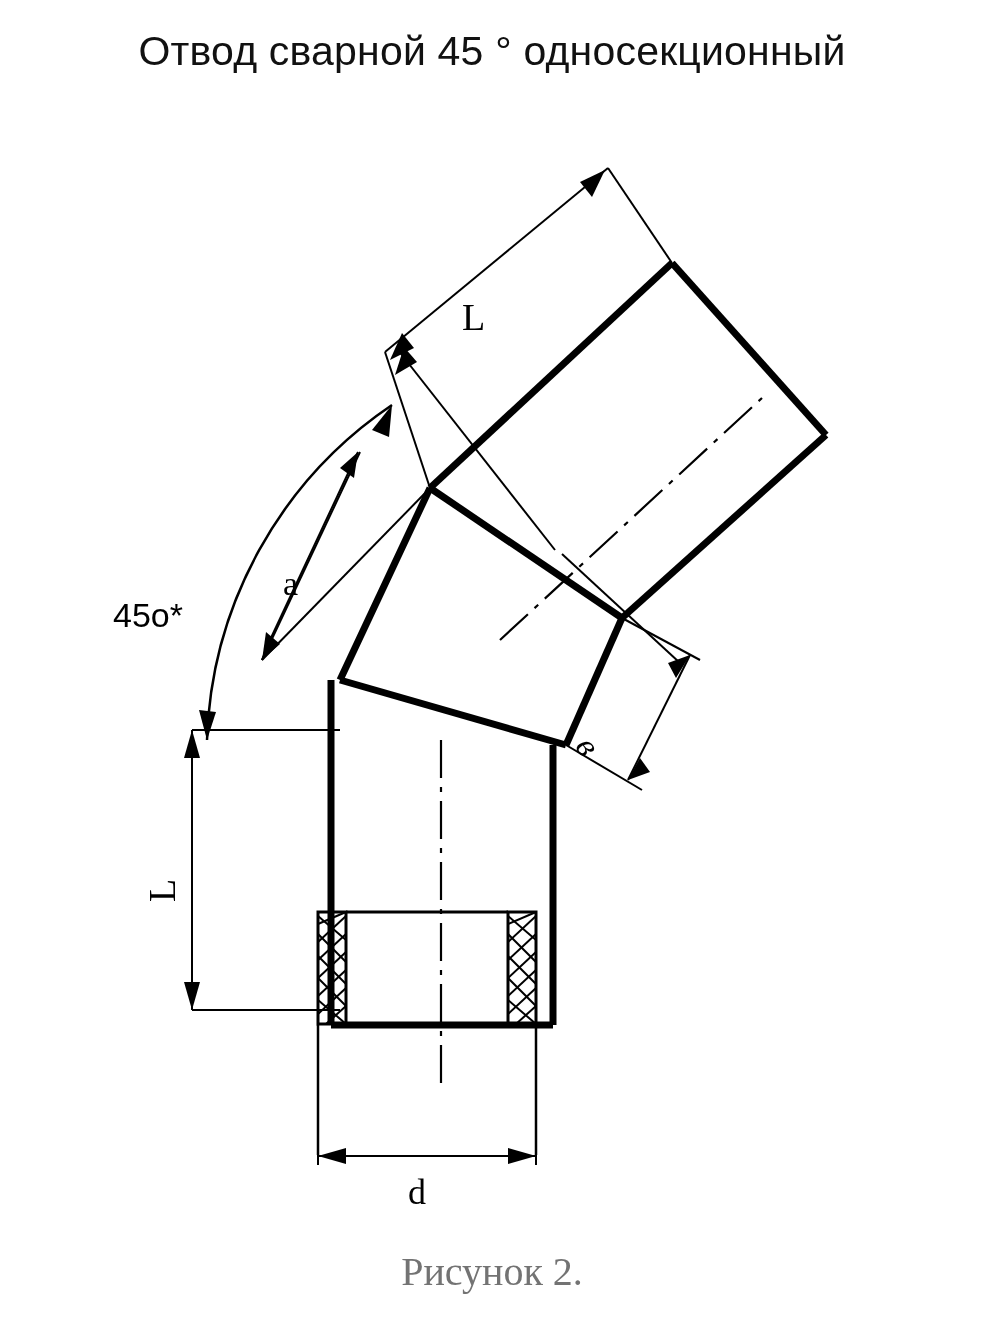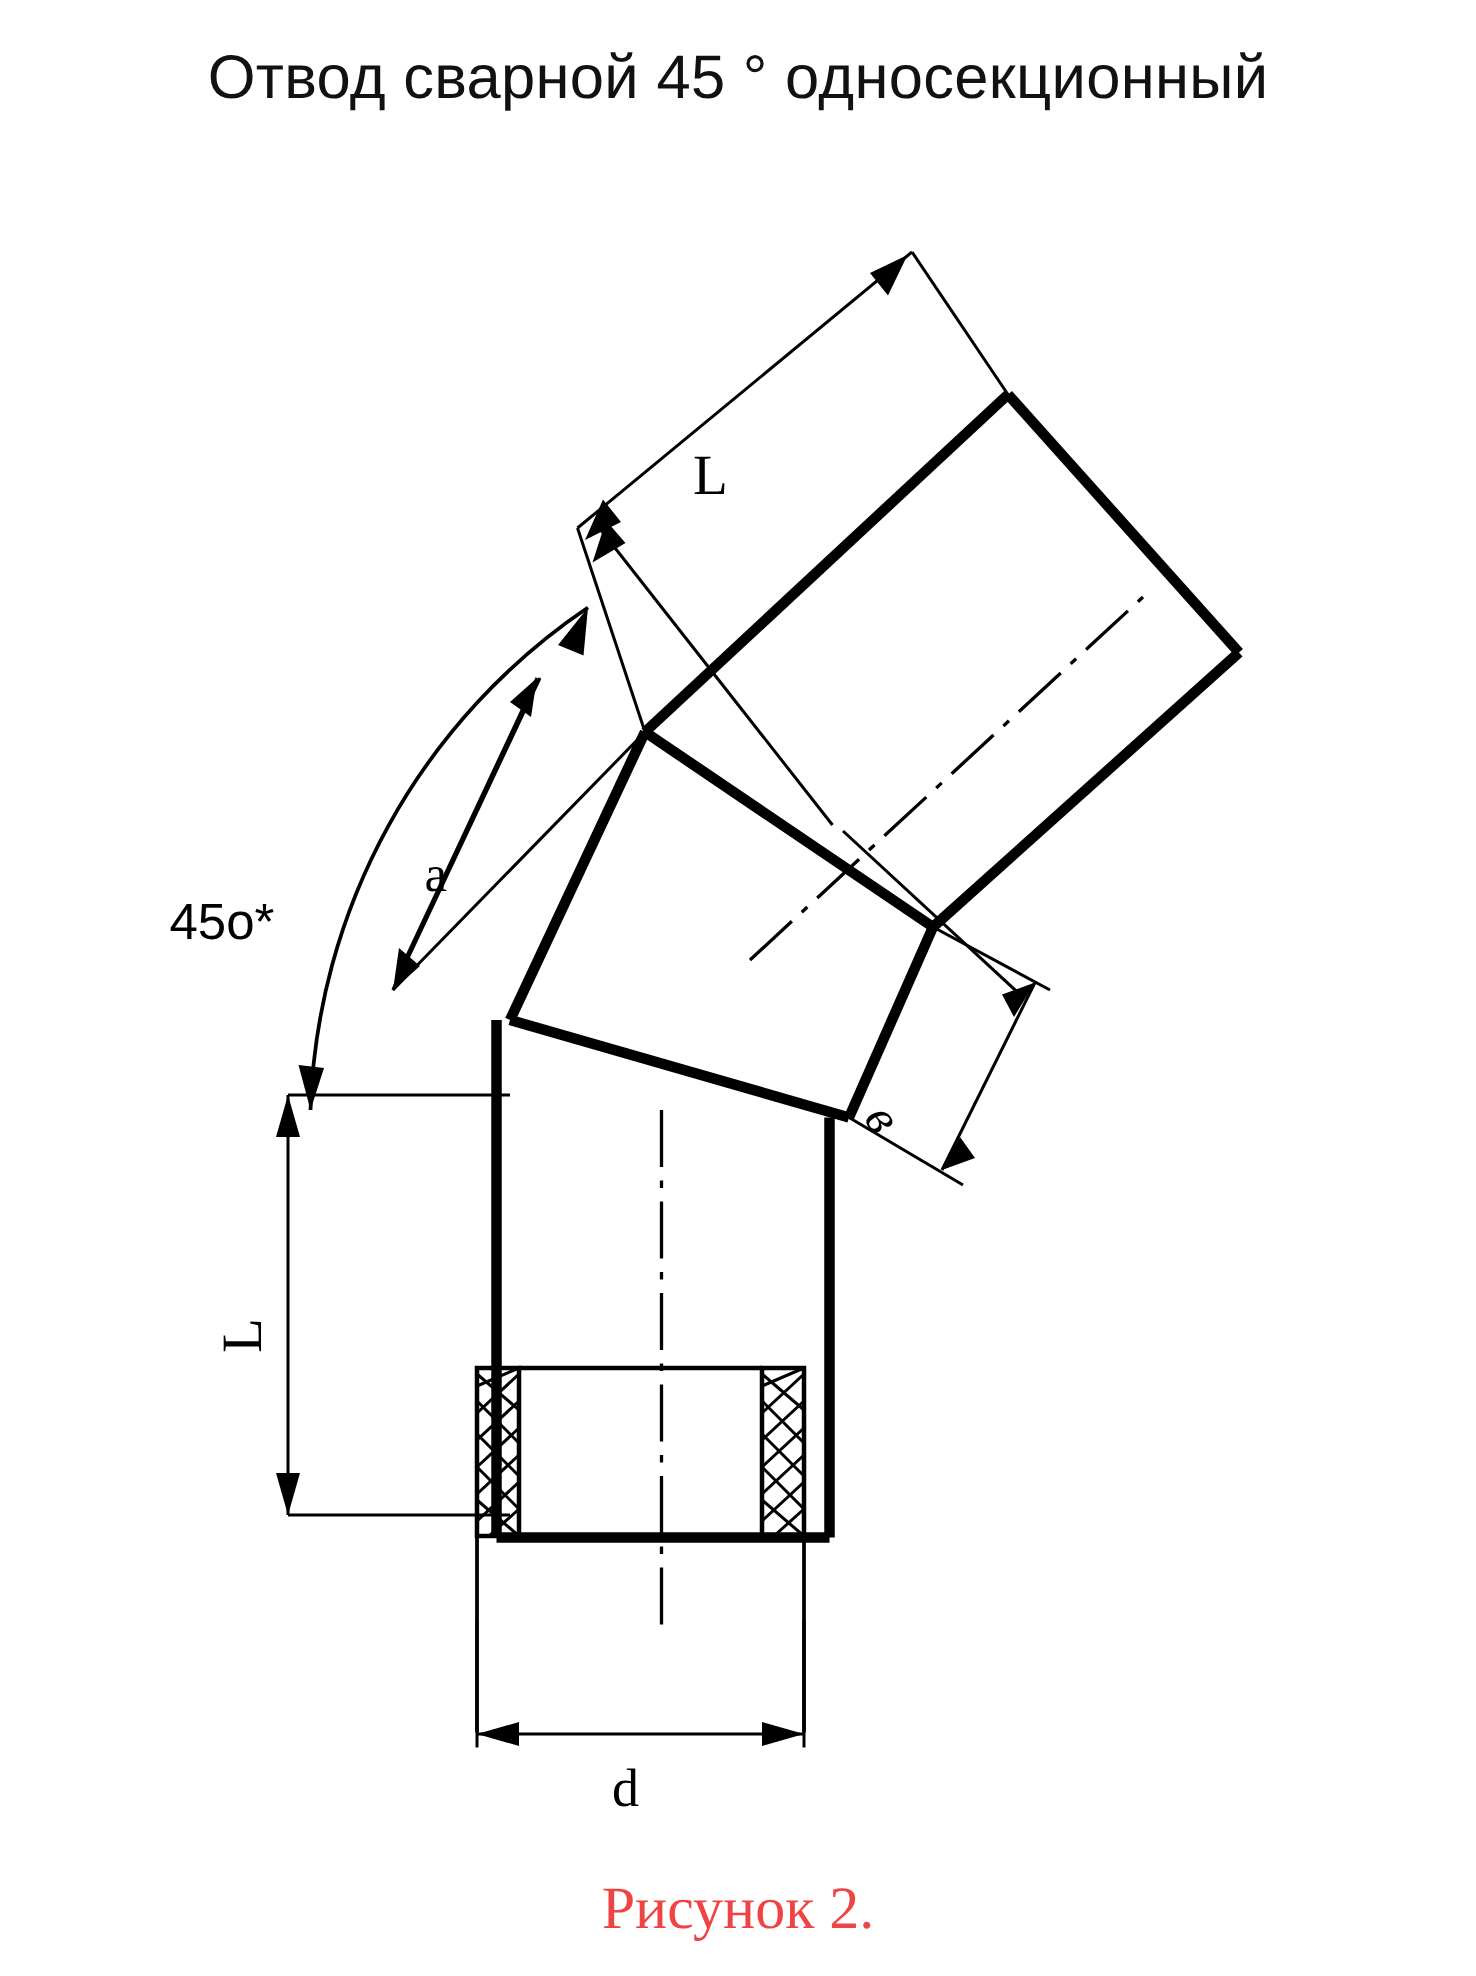--- a/index.html
+++ b/index.html
@@ -35,21 +35,21 @@
     white-space: nowrap;
   }
   .caption {
     position: absolute;
     left: 0;
     top: 1248px;
     width: 984px;
     text-align: center;
     font-size: 40px;
     font-family: "Liberation Serif", serif;
-    color: #ef4444;
+    color: #737373;
   }
   #figure {
     position: absolute;
     left: 0;
     top: 80px;
     width: 984px;
     height: 1160px;
   }
   .lbl {
     position: absolute;

